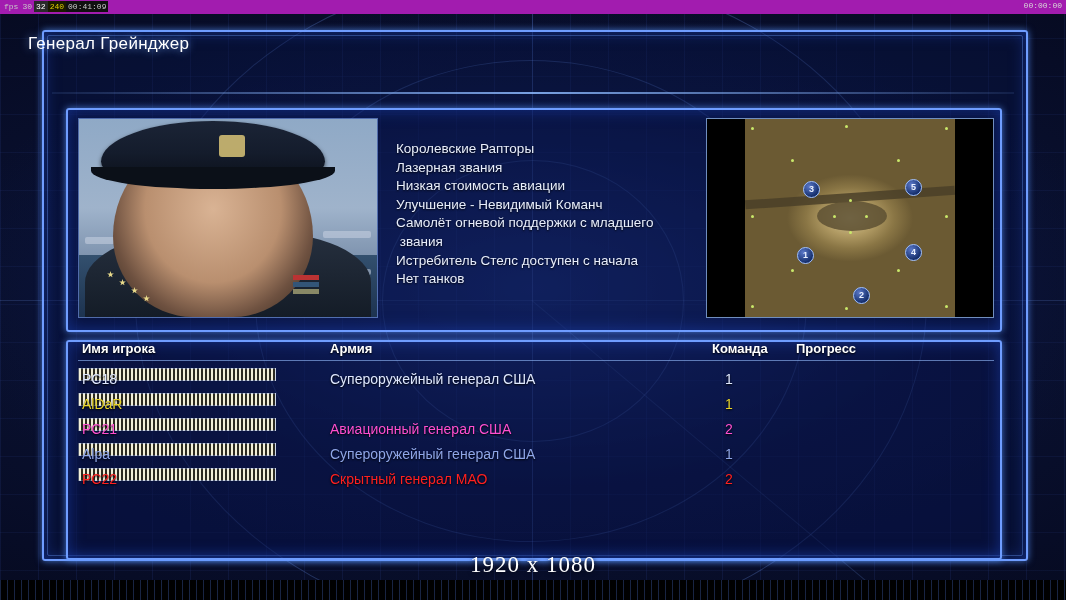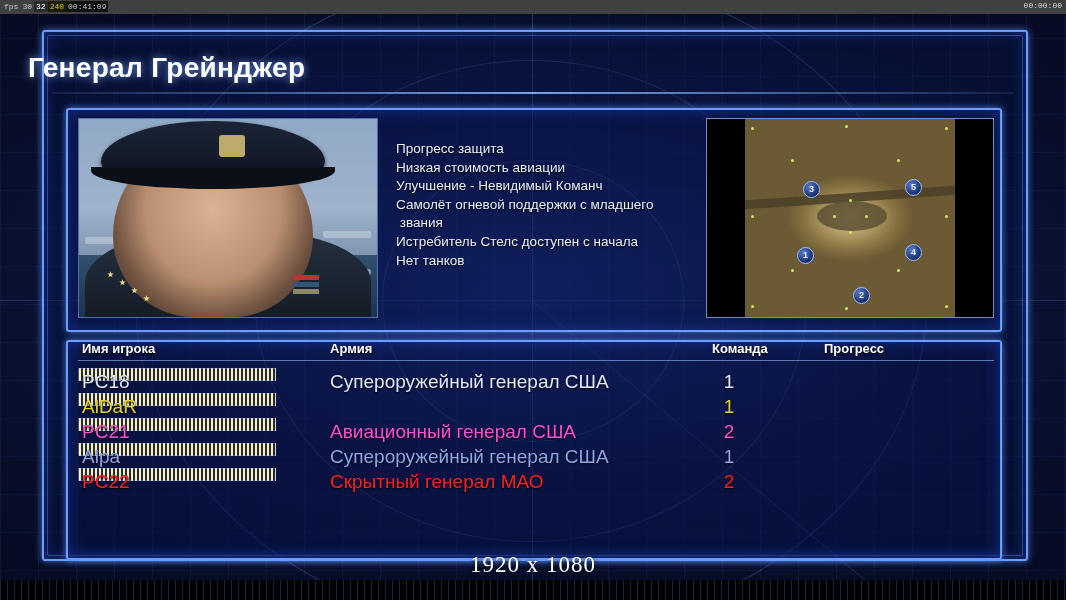--- a/index.html
+++ b/index.html
@@ -19,21 +19,21 @@
   }
   .radar-circle{position:absolute;border:1px solid rgba(120,165,255,.25);border-radius:50%;}
   .rc1{left:135px;top:-30px;width:790px;height:660px;}
   .rc2{left:255px;top:60px;width:550px;height:480px;}
   .rc3{left:382px;top:160px;width:300px;height:280px;}
   .vline{position:absolute;left:532px;top:0;bottom:0;width:1px;background:rgba(120,165,255,.22);}
   .hline{position:absolute;top:300px;left:0;right:0;height:1px;background:rgba(120,165,255,.18);}
   .diag{position:absolute;left:532px;top:300px;width:470px;height:1px;background:rgba(120,165,255,.18);transform-origin:0 0;}
 
   
-  .topbar{position:absolute;left:0;top:0;width:1066px;height:14px;background:#404040;}
+  .topbar{position:absolute;left:0;top:0;width:1066px;height:14px;background:#a21caf;}
   .perf{position:absolute;left:2px;top:1px;display:flex;align-items:center;font-family:"Liberation Mono",monospace;font-size:8px;line-height:11px;}
   .perf span{padding:0 2px;}
   .perf .lbl{color:#c8c8c8;}
   .perf .v1{color:#c8c8c8;}
   .perf .v2{color:#ffffff;background:#2a2a2a;}
   .perf .v3{color:#e0d000;background:#1a1a00;}
   .perf .v4{color:#c8c8c8;background:#101010;}
   .clock{position:absolute;right:4px;top:1px;color:#d8d8d8;font-family:"Liberation Mono",monospace;font-size:8px;}
 
   .botbar{position:absolute;left:0;bottom:0;width:1066px;height:20px;background:#000;}
@@ -44,21 +44,21 @@
      font-family:"Liberation Serif",serif;font-size:23px;letter-spacing:1px;text-shadow:0 0 5px rgba(0,0,0,.9);}
 
   
   .panel{position:absolute;border:2px solid #6f9dff;border-radius:3px;
          box-shadow:0 0 7px rgba(90,150,255,.75), inset 0 0 16px rgba(30,70,190,.55);
          background:rgba(10,24,80,.45);}
   .frame-main{left:42px;top:30px;width:982px;height:527px;background:rgba(8,20,72,.38);}
   .frame-main:before{content:"";position:absolute;inset:3px;border:1px solid rgba(110,160,255,.35);border-radius:2px;pointer-events:none;}
 
   .title-bar{position:absolute;left:52px;top:38px;width:962px;height:52px;}
-  .title{position:absolute;left:28px;top:52px;color:#ffffff;font-size:28px;font-weight:bold;
+  .title{position:absolute;left:28px;top:34px;color:#ffffff;font-size:17px;font-weight:normal;
          letter-spacing:.3px;text-shadow:0 0 8px rgba(120,170,255,.85);}
   .title-rule{position:absolute;left:52px;right:52px;top:92px;height:2px;
      background:linear-gradient(to right, rgba(120,170,255,.1), rgba(140,185,255,.85), rgba(120,170,255,.1));}
 
   
   .gen-panel{left:66px;top:108px;width:932px;height:220px;background:rgba(8,20,74,.35);}
   .portrait{position:absolute;left:78px;top:118px;width:298px;height:198px;overflow:hidden;border:1px solid rgba(140,180,255,.55);}
   .pt-sky{position:absolute;inset:0;background:linear-gradient(to bottom,#8fa9c6 0%,#9fb3cb 45%,#7e93ae 70%,#5e6f86 100%);}
   .pt-sea{position:absolute;left:0;right:0;bottom:0;height:62px;background:linear-gradient(to bottom,#33506e,#1d3350);}
   .pt-ship{position:absolute;background:rgba(200,210,225,.55);border-radius:2px;}
@@ -90,24 +90,24 @@
      background:radial-gradient(circle at 35% 30%, #5a78c8, #16306e 70%, #0a1840 100%);
      border:1px solid #9fc0ff;color:#eaf1ff;font-size:9px;text-align:center;line-height:14px;font-weight:bold;}
   .map-dot{position:absolute;width:3px;height:3px;background:#c9e86a;border-radius:50%;}
 
   
   .list-panel{left:66px;top:340px;width:932px;height:216px;background:rgba(8,20,74,.32);}
   .hdr{position:absolute;top:341px;height:32px;color:#ffffff;font-size:13px;font-weight:bold;text-shadow:0 1px 2px #000;}
   .col-name{left:82px;width:240px;}
   .col-army{left:330px;width:360px;}
   .col-team{left:712px;width:80px;}
-  .col-prog{left:824px;width:200px;}
+  .col-prog{left:796px;width:200px;}
   .hdr-rule{position:absolute;left:78px;width:916px;top:360px;height:1px;background:rgba(150,190,255,.6);}
 
-  .row{position:absolute;left:78px;width:916px;height:24px;font-size:19px;}
+  .row{position:absolute;left:78px;width:916px;height:24px;font-size:14px;}
   .row .c{position:absolute;top:3px;text-shadow:0 1px 2px #000;}
   .row .cn{left:4px;}
   .row .ca{left:252px;}
   .row .ct{left:636px;width:30px;text-align:center;}
   .row .cp{left:718px;top:6px;width:196px;height:11px;
      background:
        repeating-linear-gradient(to right, #f2efd8 0 2px, #2b2a20 2px 4px);
      border:1px solid rgba(140,170,255,.35);}
 </style>
 </head>
@@ -159,21 +159,22 @@
     <div class="pt-star" style="left:28px;top:152px;"></div>
     <div class="pt-star" style="left:40px;top:160px;"></div>
     <div class="pt-star" style="left:52px;top:168px;"></div>
     <div class="pt-star" style="left:64px;top:176px;"></div>
     <div class="pt-ribbon" style="left:214px;top:156px;background:#b33;"></div>
     <div class="pt-ribbon" style="left:214px;top:163px;background:#357;"></div>
     <div class="pt-ribbon" style="left:214px;top:170px;background:#886;"></div>
   </div>
 
   <div class="traits">
-      <div>Прогресс защита</div>
+      <div>Королевские Рапторы</div>
+      <div>Лазерная звания</div>
       <div>Низкая стоимость авиации</div>
       <div>Улучшение - Невидимый Команч</div>
       <div>Самолёт огневой поддержки с младшего</div>
       <div> звания</div>
       <div>Истребитель Стелс доступен с начала</div>
       <div>Нет танков</div>
     </div>
 
   <div class="map-wrap">
     <div class="map-img">

